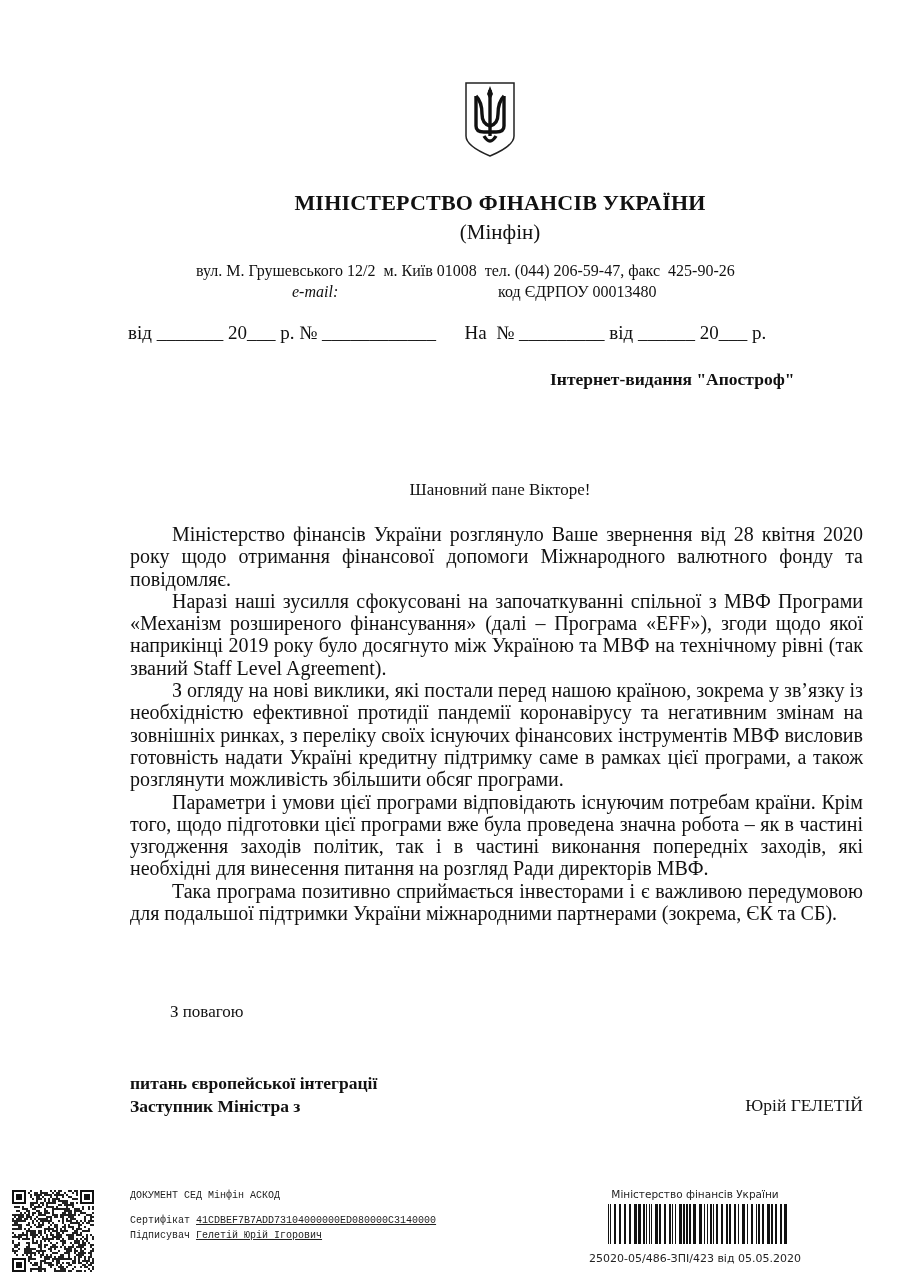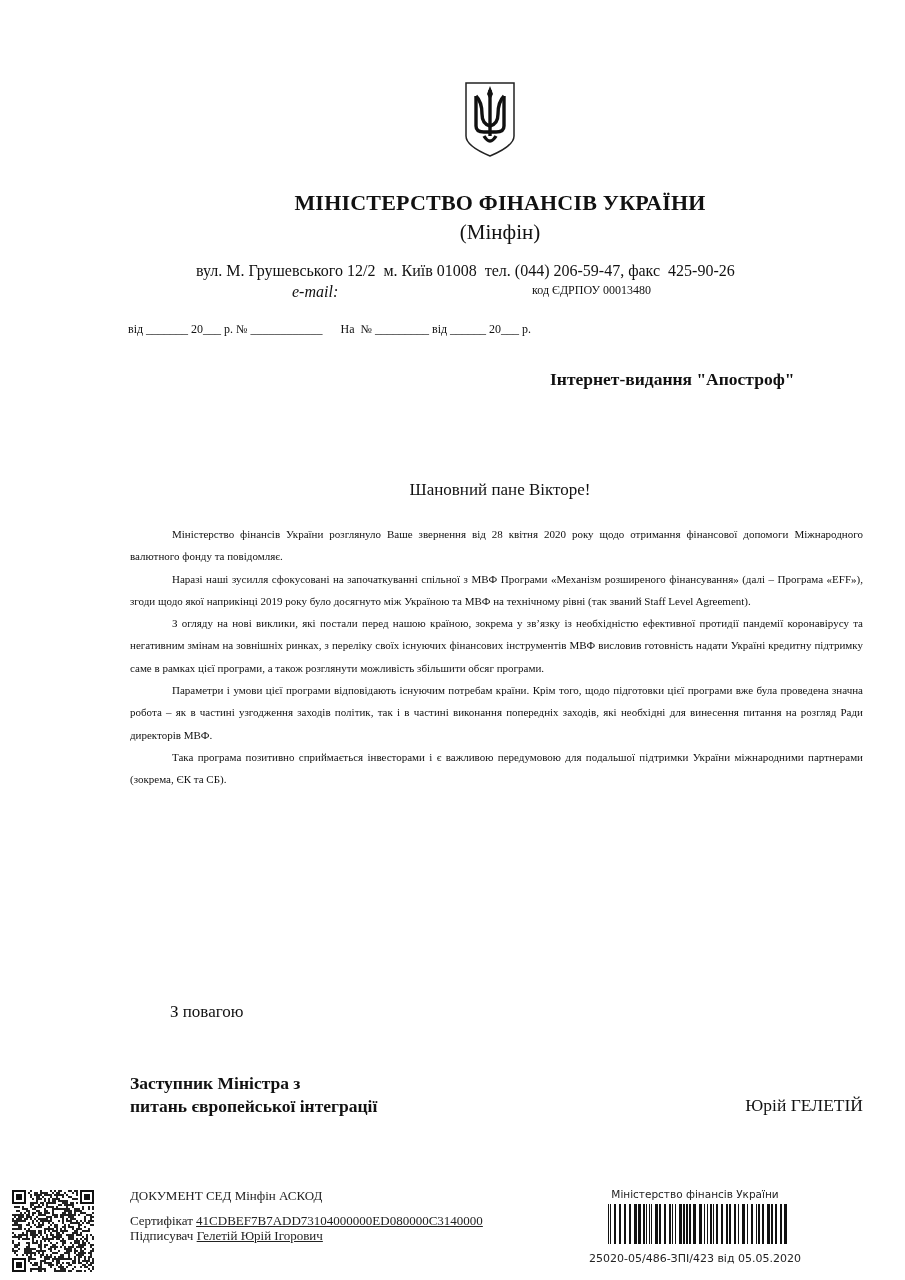--- a/index.html
+++ b/index.html
@@ -4,31 +4,31 @@
 <style>
   html, body { margin:0; padding:0; background:#ffffff; }
   body { width:905px; height:1280px; position:relative; overflow:hidden; color:#111;
          font-family:"Liberation Serif", serif; }
   .abs { position:absolute; }
   .emblem { left:462px; top:80px; width:56px; height:78px; }
   .ministry { left:0; width:1000px; top:190px; text-align:center; font-weight:bold; font-size:22px; letter-spacing:0.2px; }
   .short { left:0; width:1000px; top:220px; text-align:center; font-size:21px; }
   .addr { left:196px; top:262px; font-size:16px; white-space:pre; }
   .email { left:292px; top:283px; font-size:16px;font-style:italic; }
-  .edrpou { left:532px; top:283px; font-size:12px; }
-  .regline { left:128px; top:322px; font-size:12px; white-space:pre; width:720px; }
+  .edrpou { left:498px; top:283px; font-size:16px; }
+  .regline { left:128px; top:322px; font-size:19px; white-space:pre; width:720px; }
   .recipient { left:550px; top:368px; font-size:17.5px; font-weight:bold; line-height:22px; }
   .salutation { left:0; width:1000px; top:480px; text-align:center; font-size:17px; }
-  .body { left:130px; top:523px; width:733px; font-size:11px; line-height:22.3px; text-align:justify; }
+  .body { left:130px; top:523px; width:733px; font-size:20px; line-height:22.3px; text-align:justify; }
   .body p { margin:0; text-indent:42px; }
   .closing { left:170px; top:1002px; font-size:17px; }
   .sig-title { left:130px; top:1072px; font-size:17.5px; font-weight:bold; line-height:23px; }
   .sig-name { right:42px; top:1095px; font-size:17.5px; font-weight:normal; }
   .qr { left:12px; top:1190px; width:82px; height:82px; }
-  .edoc { left:130px; top:1188px; font-family:Liberation Serif, serif; font-size:13px; color:#222; line-height:15.5px; }
+  .edoc { left:130px; top:1188px; font-family:Liberation Mono, monospace; font-size:10px; color:#222; line-height:15.5px; }
   .edoc .u { text-decoration:underline; }
   .edoc .hdr { margin-bottom:9px; }
   .bc-org { left:0; width:1390px; top:1188px; text-align:center; font-family:"DejaVu Sans", sans-serif; font-size:10.5px; color:#222; }
   .barcode { left:608px; top:1204px; width:182px; height:40px; }
   .bc-num { left:0; width:1390px; top:1252px; text-align:center; font-family:"DejaVu Sans", sans-serif; font-size:11px; color:#222; }
 </style>
 </head>
 <body>
 
 <svg class="abs emblem" viewBox="0 0 56 78">
@@ -62,22 +62,22 @@
   <p>Міністерство фінансів України розглянуло Ваше звернення від 28 квітня    2020 року щодо отримання фінансової допомоги Міжнародного валютного фонду та повідомляє.</p>
   <p>Наразі наші зусилля сфокусовані на започаткуванні спільної з МВФ Програми «Механізм розширеного фінансування» (далі – Програма «EFF»), згоди щодо якої наприкінці 2019 року було досягнуто між Україною та МВФ на технічному рівні (так званий Staff Level Agreement).</p>
   <p>З огляду на нові виклики, які постали перед нашою країною, зокрема у зв’язку із необхідністю ефективної протидії пандемії коронавірусу та негативним змінам на зовнішніх ринках, з переліку своїх існуючих фінансових інструментів МВФ висловив готовність надати Україні кредитну підтримку саме в рамках цієї програми, а також розглянути можливість збільшити обсяг програми.</p>
   <p>Параметри і умови цієї програми відповідають існуючим потребам країни. Крім того, щодо підготовки цієї програми вже була проведена значна робота – як в частині узгодження заходів політик, так і в частині виконання попередніх заходів, які необхідні для винесення питання на розгляд Ради директорів МВФ.</p>
   <p>Така програма позитивно сприймається інвесторами і є важливою передумовою для подальшої підтримки України міжнародними партнерами  (зокрема, ЄК та СБ).</p>
 </div>
 
 <div class="abs closing">З повагою</div>
 
 <div class="abs sig-title">
+  <div>питань європейської інтеграції</div>
   <div>Заступник Міністра з</div>
-  <div>питань європейської інтеграції</div>
 </div>
 <div class="abs sig-name">Юрій ГЕЛЕТІЙ</div>
 
 <svg class="abs qr" id="qr" viewBox="0 0 41 41">
     <rect x="9" y="0" width="1" height="1" fill="#222"></rect>
     <rect x="14" y="0" width="1" height="1" fill="#222"></rect>
     <rect x="19" y="0" width="1" height="1" fill="#222"></rect>
     <rect x="21" y="0" width="1" height="1" fill="#222"></rect>
     <rect x="23" y="0" width="1" height="1" fill="#222"></rect>
     <rect x="24" y="0" width="1" height="1" fill="#222"></rect>

